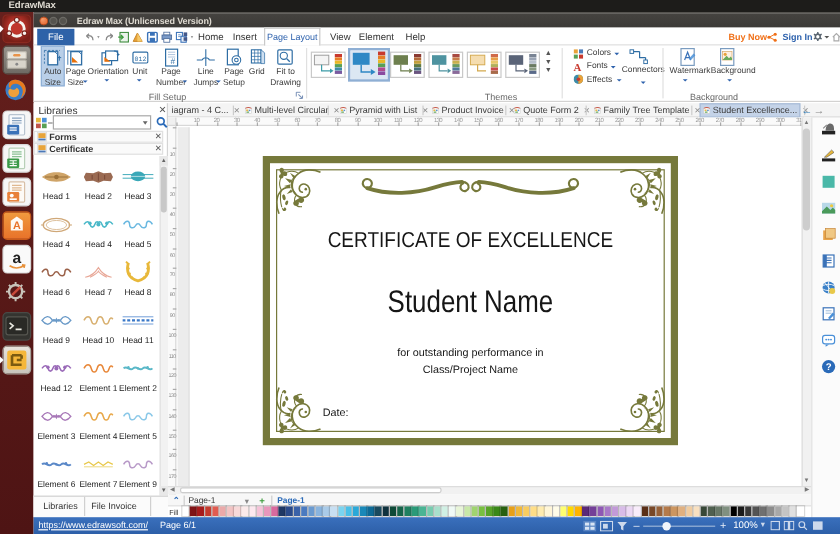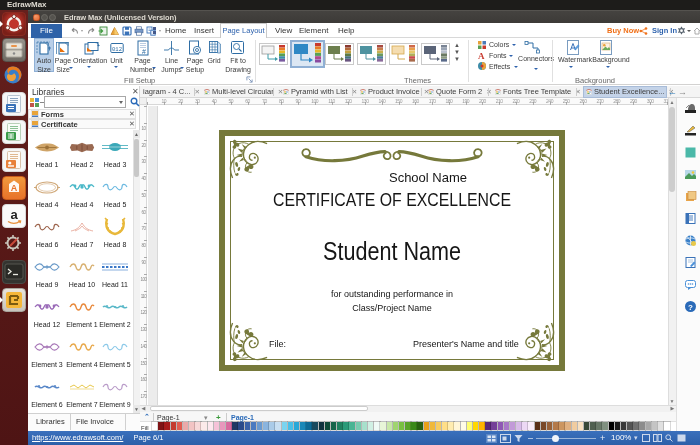--- a/index.html
+++ b/index.html
@@ -426,21 +426,21 @@
         <rect x="1.3" y="2.6" width="2" height="1.6" fill="#e8b84a"></rect>
         <rect x="3.8" y="2.8" width="1.6" height="1.4" fill="#5a90d0"></rect>
         <rect x="1.6" y="4.6" width="2.6" height="1.2" fill="#68a860"></rect>
       </svg><span>Quote Form 2</span><span style="color:#888;margin-left:4px;font-size:6.5px;">✕</span></div>
     <div class="dtab" style="left:355px;"><svg class="tflag" viewBox="0 0 7 7">
         <rect x="0.5" y="1" width="6" height="5.5" fill="#fdfdfd" stroke="#c8c8c8" stroke-width="0.5"></rect>
         <path d="M0.5 1.2 Q3.5 -0.6 6.5 1.2 L6.5 2 Q3.5 0.4 0.5 2 Z" fill="#c85a4a"></path>
         <rect x="1.3" y="2.6" width="2" height="1.6" fill="#e8b84a"></rect>
         <rect x="3.8" y="2.8" width="1.6" height="1.4" fill="#5a90d0"></rect>
         <rect x="1.6" y="4.6" width="2.6" height="1.2" fill="#68a860"></rect>
-      </svg><span>Fonts Tree Template</span><span style="color:#888;margin-left:4px;font-size:6.5px;">✕</span></div>
+      </svg><span>Family Tree Template</span><span style="color:#888;margin-left:4px;font-size:6.5px;">✕</span></div>
     <div class="dtab" style="left:446px;"><svg class="tflag" viewBox="0 0 7 7">
         <rect x="0.5" y="1" width="6" height="5.5" fill="#fdfdfd" stroke="#c8c8c8" stroke-width="0.5"></rect>
         <path d="M0.5 1.2 Q3.5 -0.6 6.5 1.2 L6.5 2 Q3.5 0.4 0.5 2 Z" fill="#c85a4a"></path>
         <rect x="1.3" y="2.6" width="2" height="1.6" fill="#e8b84a"></rect>
         <rect x="3.8" y="2.8" width="1.6" height="1.4" fill="#5a90d0"></rect>
         <rect x="1.6" y="4.6" width="2.6" height="1.2" fill="#68a860"></rect>
       </svg><span>Student Excellence...</span><span style="color:#888;margin-left:4px;font-size:6.5px;">✕</span></div>
     <div style="position:absolute;left:54px;top:2px;width:1px;height:8px;background:#ccc;"></div>
     <div style="position:absolute;left:133px;top:2px;width:1px;height:8px;background:#ccc;"></div>
     <div style="position:absolute;left:212px;top:2px;width:1px;height:8px;background:#ccc;"></div>
@@ -733,27 +733,25 @@
 <path d="M22 25 C14.5 22 13.5 12 20 8 C15 13 16 21 22 25 Z"></path>
 <path d="M20.5 9 L15 5.5 L18.5 11 Z M17 12 L10.5 10.5 L15 15 Z M15.5 16 L9.5 17.5 L15 19.5 Z M16 20.5 L12 25 L17.5 23 Z"></path>
 <circle cx="29.5" cy="20.5" r="1.2"></circle>
 <path d="M6.5 5.5 C4.5 3.5 5.5 0.5 8 1 C9.5 1.3 10 3 9 4.5 C10.5 3.5 12.5 4.5 12.5 6.5 C12.5 8.5 10.5 9 9 8 C9.5 9.8 8 11.2 6.3 10.5 C4.5 9.8 4.5 7.5 6.5 6.8 Z"></path>
 <path d="M23 29 C25 27 28 28 28 30.5 C28 33 25 34 23 32.2 C23.8 34.5 22 36.5 19.8 35.8 C17.6 35.1 17.4 32.2 19.5 31.2 Z"></path>
 <ellipse cx="9.5" cy="28" rx="1.5" ry="2.8" transform="rotate(-15 9.5 28)"></ellipse>
 <ellipse cx="12" cy="33" rx="1.3" ry="2.2" transform="rotate(20 12 33)"></ellipse>
 <path d="M7.5 37 C7.5 39.5 9 41 10.5 40.5 C12 40 12 38 10.8 37.5 C10 37.2 9 37.8 9.2 38.8 Z"></path>
 </g>
 </svg></div>
-    <div class="ctext" style="top:34px;font-size:13px;padding-left:72px;">School Name</div>
     <div class="ctext" style="top:54px;font-size:18px;transform:scaleX(0.88);">CERTIFICATE OF EXCELLENCE</div>
     <div class="ctext" style="top:100px;font-size:26px;transform:scaleX(0.83);">Student Name</div>
     <div class="ctext" style="top:167px;font-size:9px;">Class/Project Name</div>
     <div class="ctext" style="top:153px;font-size:9px;">for outstanding performance in</div>
-    <div class="ctext" style="top:203px;font-size:9px;text-align:left;padding-left:44px;">File:</div>
-    <div class="ctext" style="top:203px;font-size:9px;text-align:left;padding-left:188px;">Presenter's Name and title</div>
+    <div class="ctext" style="top:203px;font-size:9px;text-align:left;padding-left:44px;">Date:</div>
   </div>
 <div style="position:absolute;left:0;top:0;width:536px;height:7px;background:#fafafa;border-bottom:1px solid #d8d8d8;"></div>
     <div style="position:absolute;left:0;top:0;width:7px;height:7px;background:#f0f0f0;border-right:1px solid #d8d8d8;border-bottom:1px solid #d8d8d8;"></div>
     <div style="position:absolute;left:7.0px;top:4px;width:1px;height:3px;background:#aaa;"></div>
     <div style="position:absolute;left:23.8px;top:4px;width:1px;height:3px;background:#aaa;"></div>
     <div style="position:absolute;left:16.8px;top:0px;width:14px;text-align:center;font-size:5px;color:#9a9a9a;letter-spacing:-0.5px;">10</div>
     <div style="position:absolute;left:40.5px;top:4px;width:1px;height:3px;background:#aaa;"></div>
     <div style="position:absolute;left:33.5px;top:0px;width:14px;text-align:center;font-size:5px;color:#9a9a9a;letter-spacing:-0.5px;">20</div>
     <div style="position:absolute;left:57.3px;top:4px;width:1px;height:3px;background:#aaa;"></div>
     <div style="position:absolute;left:50.3px;top:0px;width:14px;text-align:center;font-size:5px;color:#9a9a9a;letter-spacing:-0.5px;">30</div>

